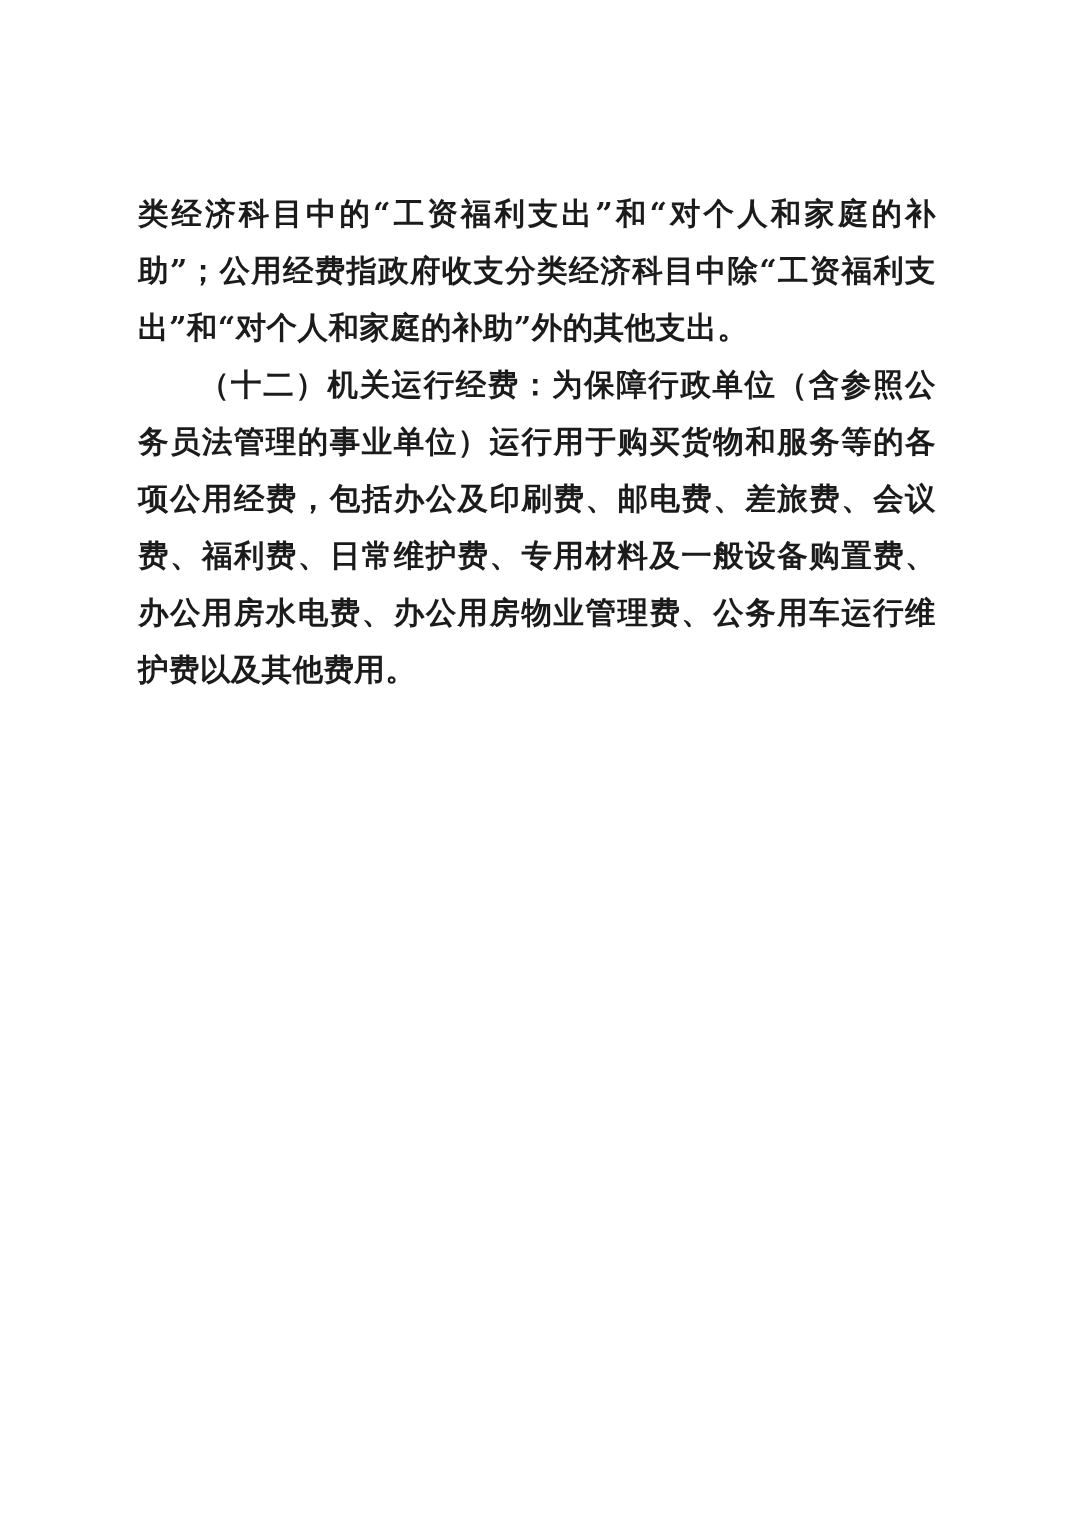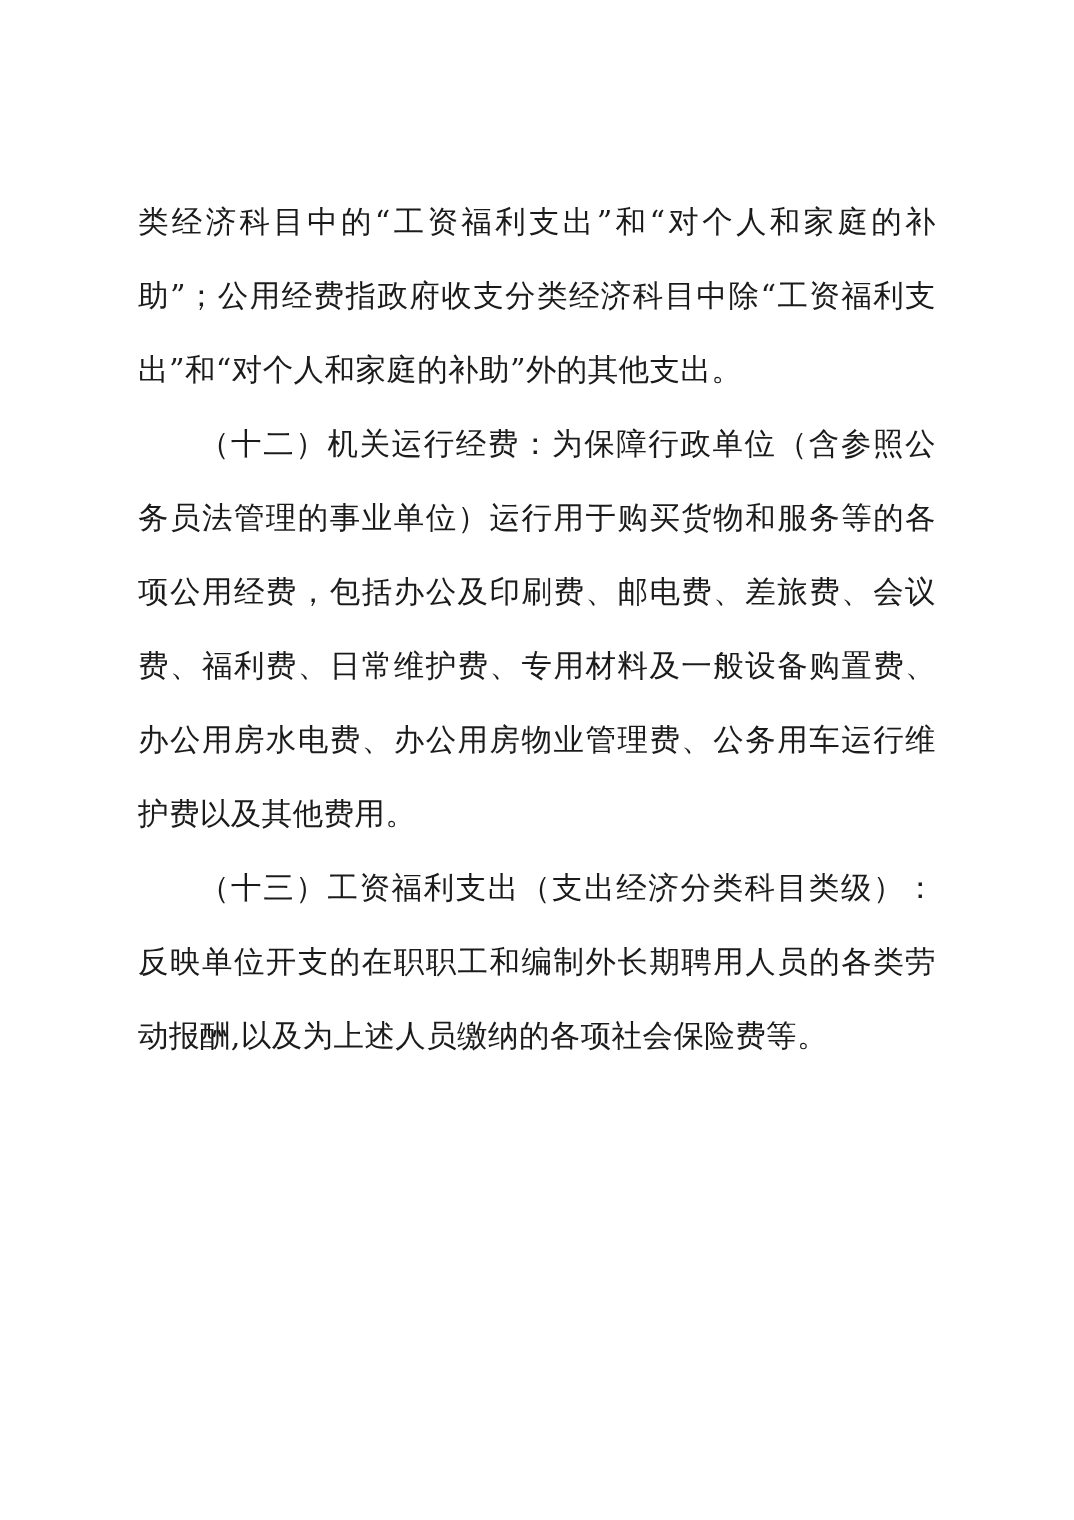--- a/index.html
+++ b/index.html
@@ -18,36 +18,36 @@
   .doc-body {
     position: absolute;
     left: 138px;
     top: 185px;
     width: 810px;
   }
   p.para {
     margin: 0 12px 0 0;
     font-family: "DejaVu Serif", "Liberation Serif", serif;
     font-size: 30.5px;
-    line-height: 74px;
+    line-height: 57px;
     color: #1b1b1b;
     text-align: justify;
     text-justify: inter-ideograph;
     letter-spacing: 0.4px;
     text-indent: 0;
+    font-weight: bold;
   }
   p.indent {
     text-indent: 61px;
   }
   .doc-body p.para + p.para {
     margin-top: 0;
   }
 </style>
 </head>
 <body>
 
 <div class="page">
   <div class="doc-body">
     <p class="para">类经济科目中的“工资福利支出”和“对个人和家庭的补助”；公用经费指政府收支分类经济科目中除“工资福利支出”和“对个人和家庭的补助”外的其他支出。</p>
     <p class="para indent">（十二）机关运行经费：为保障行政单位（含参照公务员法管理的事业单位）运行用于购买货物和服务等的各项公用经费，包括办公及印刷费、邮电费、差旅费、会议费、福利费、日常维护费、专用材料及一般设备购置费、办公用房水电费、办公用房物业管理费、公务用车运行维护费以及其他费用。</p>
-    <p class="para indent">（十三）工资福利支出（支出经济分类科目类级）：反映单位开支的在职职工和编制外长期聘用人员的各类劳动报酬,以及为上述人员缴纳的各项社会保险费等。</p>
   </div>
 </div>
 
 </body></html>

